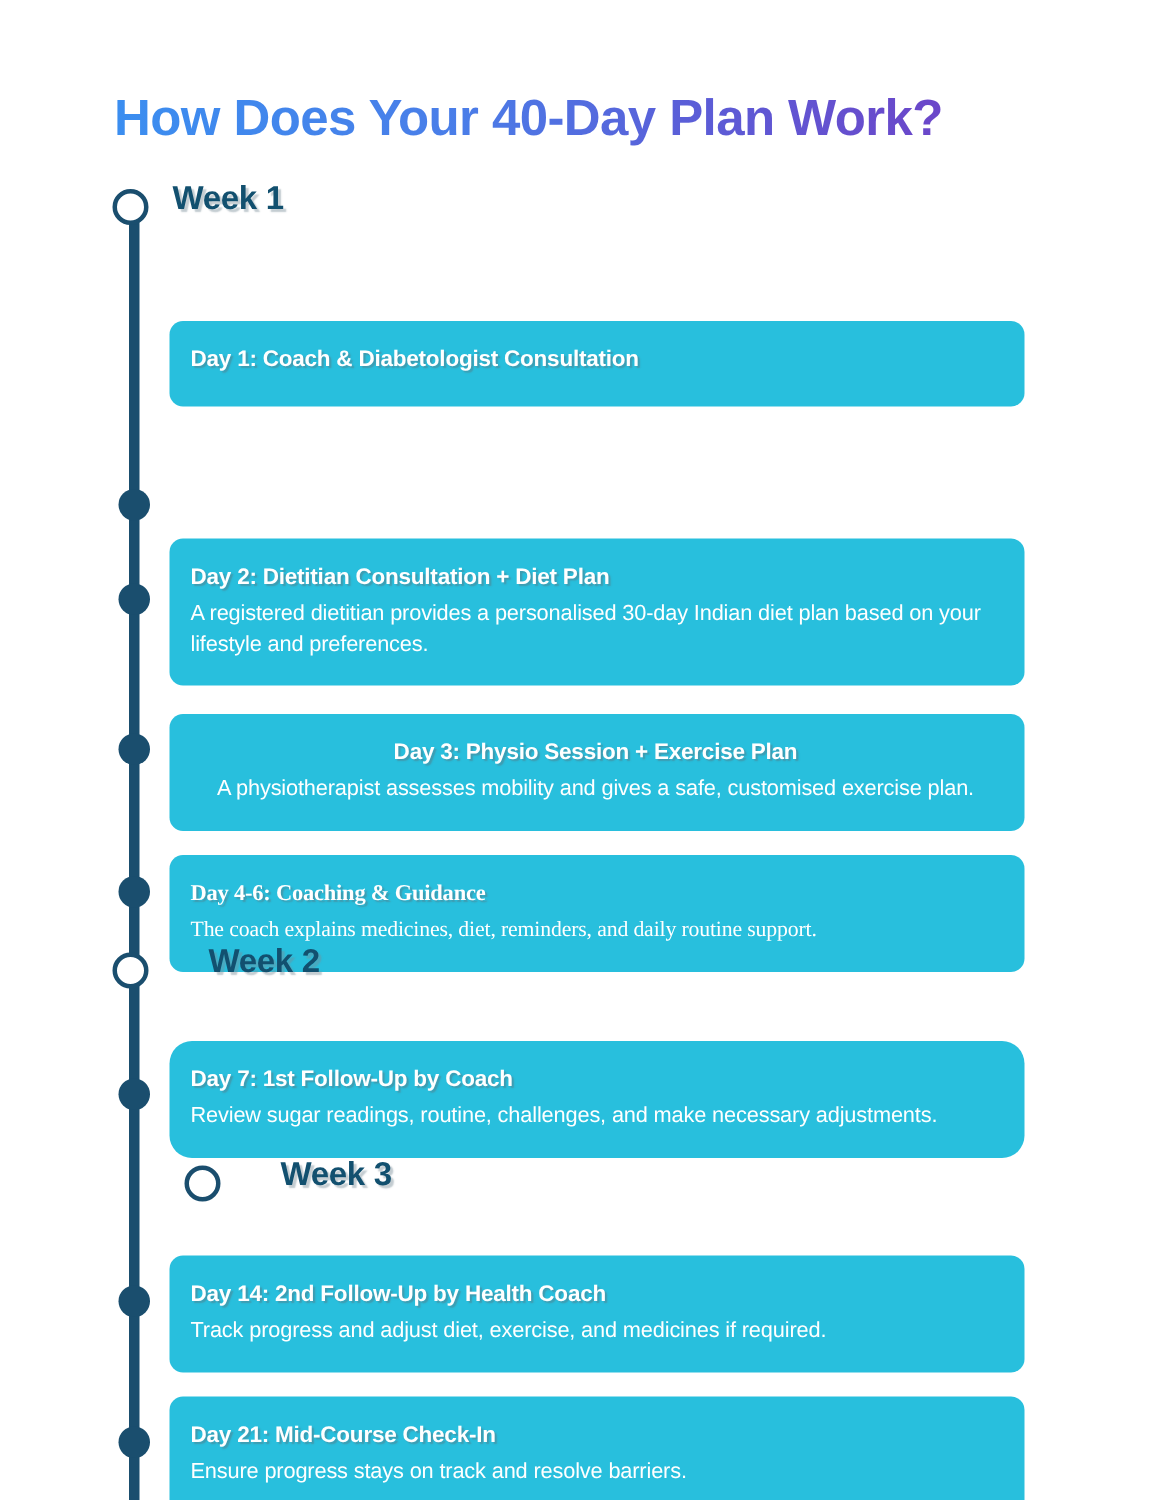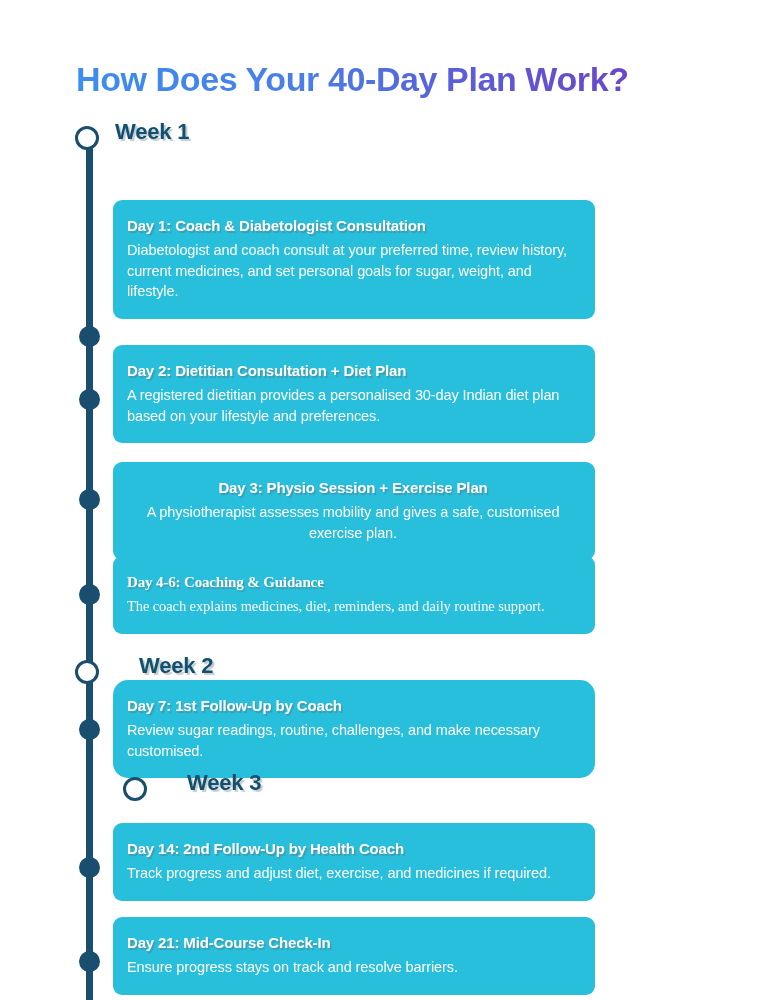--- a/index.html
+++ b/index.html
@@ -91,25 +91,26 @@
     left: 79px;
     width: 21px;
     height: 21px;
     border-radius: 50%;
     background: #1a4e6e;
     z-index: 3;
   }
   .card {
     position: absolute;
     left: 113px;
-    width: 482px;
+    width: 570px;
     box-sizing: border-box;
     background: #28bfdd;
     border-radius: 9px;
     padding: 16px 16px 17px 14px;
+    margin-top: 14px;
   }
   .card-title {
     font-size: 15px;
     font-weight: bold;
     color: #ffffff;
     letter-spacing: -0.15px;
     line-height: 20px;
     margin: 0 0 4px 0;
     text-shadow: 1.5px 1.5px 1px rgba(90,110,120,0.45);
   }
@@ -132,21 +133,20 @@
 
   <div class="week-row" style="top:4px;">
     <div class="week-ring"></div>
     <div class="week-label" style="left:115px;">Week 1</div>
   </div>
 
   <div class="card-row" style="top:80px;">
     <div class="node-dot" style="top:126px;"></div>
     <div class="card" style="top:0;">
       <p class="card-title">Day 1: Coach &amp; Diabetologist Consultation</p>
-      <p class="card-desc">Diabetologist and coach consult at your preferred time, review history, current medicines, and set personal goals for sugar, weight, and lifestyle.</p>
     </div>
   </div>
 
   <div class="card-row" style="top:225px;">
     <div class="node-dot" style="top:44px;"></div>
     <div class="card" style="top:0;">
       <p class="card-title">Day 2: Dietitian Consultation + Diet Plan</p>
       <p class="card-desc">A registered dietitian provides a personalised 30-day Indian diet plan based on your lifestyle and preferences.</p>
     </div>
   </div>
@@ -160,30 +160,30 @@
   </div>
 
   <div class="card-row" style="top:420px;">
     <div class="node-dot" style="top:44px;"></div>
     <div class="card" style="top:16px;font-family:Liberation Serif, serif;">
       <p class="card-title">Day 4-6: Coaching &amp; Guidance</p>
       <p class="card-desc">The coach explains medicines, diet, reminders, and daily routine support.</p>
     </div>
   </div>
 
-  <div class="week-row" style="top:538px;">
+  <div class="week-row" style="top:513px;">
     <div class="week-ring"></div>
     <div class="week-label" style="left:139px;">Week 2</div>
   </div>
 
   <div class="card-row" style="top:560px;">
     <div class="node-dot" style="top:39px;"></div>
     <div class="card" style="top:0;border-radius:15px;">
       <p class="card-title">Day 7: 1st Follow-Up by Coach</p>
-      <p class="card-desc">Review sugar readings, routine, challenges, and make necessary customised.</p>
+      <p class="card-desc">Review sugar readings, routine, challenges, and make necessary adjustments.</p>
     </div>
   </div>
 
   <div class="week-row" style="top:655px;margin-left:48px;">
     <div class="week-ring"></div>
     <div class="week-label" style="left:139px;">Week 3</div>
   </div>
 
   <div class="card-row" style="top:703px;">
     <div class="node-dot" style="top:34px;"></div>

